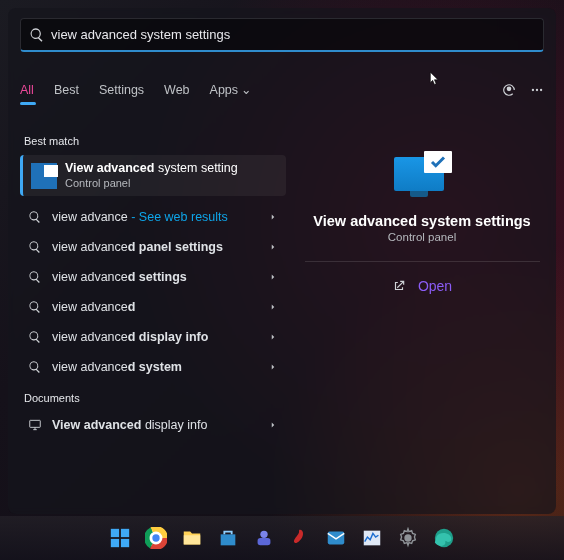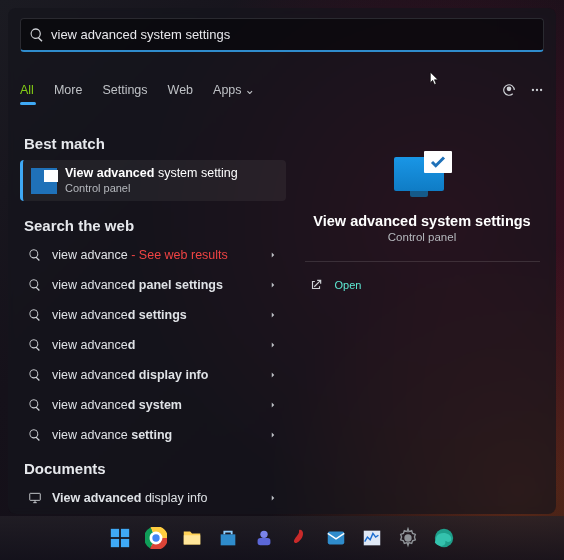--- a/index.html
+++ b/index.html
@@ -52,40 +52,40 @@
     margin-top: 12px;
     font-size: 12.5px;
     color: #bfc2c6;
   }
   .tab {
     padding: 6px 0;
     margin-right: 20px;
     cursor: default;
     position: relative;
   }
-  .tab.active { color:#84cc16; }
+  .tab.active { color:#ec4899; }
   .tab.active::after{
     content:""; position:absolute; left:0; right:0; bottom:-2px;
     height:3px; background:#3fa9f5; border-radius:3px;
     width: 16px;
   }
   .tab .chev { margin-left:3px; }
   .tabrow .spacer { flex:1; }
   .hdr-icon { width:14px; fill:#cfd2d6; margin-left:14px; }
 
   .body {
     display:flex; flex:1; min-height:0;
     margin-top: 10px;
     gap: 14px;
   }
   .left { width: 266px; display:flex; flex-direction:column; }
   .right { flex:1; display:flex; flex-direction:column; align-items:center; padding-top: 22px; }
 
   .sect-title {
-    font-size: 15px; font-weight:700;
+    font-size: 11px; font-weight:400;
     color:#e6e8ec;
     padding: 6px 4px;
     margin-top: 4px;
   }
 
   .bestrow {
     display:flex; align-items:center;
     background: rgba(255,255,255,0.055);
     border-radius:4px;
     padding: 6px 8px;
@@ -118,21 +118,21 @@
 
   .item {
     display:flex; align-items:center;
     padding: 8px 8px;
     color:#dfe2e6;
     font-size:12.5px;
     border-radius:4px;
   }
   .item .iicon{ width:14px; flex:none; fill:#cfd2d6; margin-right:10px; }
   .item .txt{ flex:1; white-space:nowrap; overflow:hidden; text-overflow:ellipsis;}
-  .item .txt .hint{ color:#ef4444;margin-top:16px; }
+  .item .txt .hint{ color:#0ea5e9;margin-top:16px; }
   .item .chv{ width:10px; fill:#bfc2c6; flex:none; }
   .item b{ font-weight:600; }
 
   
   .bigicon {
     width:60px; height:48px;
     position:relative;
     margin-top: 4px;
   }
   .bigicon .mon{
@@ -148,21 +148,21 @@
     position:absolute; right:0; top:0; width:28px; height:22px;
     background:#fff; border-radius:1px;
   }
   .bigicon .card svg{ position:absolute; left:3px; top:2px; width:22px; height:18px; }
 
   .rtitle { font-size:14.5px; font-weight:600; margin-top:14px; text-align:center;}
   .rsub { font-size:11.5px; color:#b6b9be; margin-top:2px;}
   .hr { height:1px; background:rgba(255,255,255,0.12); width: 235px; margin:18px 0 10px;}
   .openrow {
     width: 235px; display:flex; align-items:center;
-    padding: 6px 4px; font-size:11px; color:#5eead4;
+    padding: 6px 4px; font-size:14px; color:#8b5cf6;justify-content:center;
   }
   .openrow svg{ width:14px; fill:#cfd2d6; margin-right:12px;}
   .cursor {
     position:absolute; left:428px; top:68px;
     width:14px; height:20px;
   }
   .cursor svg{width:14px;height:20px;}
 
   
   .taskbar {
@@ -185,21 +185,21 @@
 <div class="panel">
   <div class="searchbar">
     <svg class="sicon" viewBox="0 0 24 24">
         <path d="M10 2a8 8 0 015.29 13.71l5 5-1.58 1.58-5-5A8 8 0 1110 2zm0 2a6 6 0 100 12 6 6 0 000-12z"></path>
       </svg>
     <input value="view advanced system settings" style="">
   </div>
 
   <div class="tabrow">
     <div class="tab active">All</div>
-    <div class="tab">More</div>
+    <div class="tab">Best</div>
     <div class="tab">Settings</div>
     <div class="tab">Web</div>
     <div class="tab"><span>Apps</span><span class="chev">⌄</span></div>
     <div class="spacer"></div>
     <svg class="hdr-icon" viewBox="0 0 24 24">
         <path d="M12 6a4 4 0 110 8 4 4 0 010-8zm8 6a8 8 0 10-2.34 5.66l1.42 1.42A10 10 0 1122 12h-2z"></path>
       </svg>
     <svg class="hdr-icon" viewBox="0 0 24 24">
         <circle cx="5" cy="12" r="2"></circle>
         <circle cx="12" cy="12" r="2"></circle>
@@ -215,21 +215,20 @@
           <span class="ck"><svg viewBox="0 0 24 24">
                 <path d="M4 12l5 5L20 6" fill="none" stroke="#1f71b8" stroke-width="4"></path>
               </svg></span>
         </div>
         <div class="lbl">
           <span><b>View advanced</b><span> system setting</span></span>
           <span class="sub">Control panel</span>
         </div>
       </div>
 
-      <div class="sect-title">Search the web</div>
       <div id="web-list">
           <div class="item">
             <svg class="iicon" viewBox="0 0 24 24">
               <path d="M10 2a8 8 0 015.29 13.71l5 5-1.58 1.58-5-5A8 8 0 1110 2zm0 2a6 6 0 100 12 6 6 0 000-12z"></path>
             </svg>
             <span class="txt">view advance<span class="hint"> - See web results</span></span>
             <svg class="chv" viewBox="0 0 24 24">
               <path d="M9 6l6 6-6 6"></path>
             </svg>
           </div>
@@ -267,29 +266,20 @@
             <span class="txt">view advance<b>d display info</b></span>
             <svg class="chv" viewBox="0 0 24 24">
               <path d="M9 6l6 6-6 6"></path>
             </svg>
           </div>
           <div class="item">
             <svg class="iicon" viewBox="0 0 24 24">
               <path d="M10 2a8 8 0 015.29 13.71l5 5-1.58 1.58-5-5A8 8 0 1110 2zm0 2a6 6 0 100 12 6 6 0 000-12z"></path>
             </svg>
             <span class="txt">view advance<b>d system</b></span>
-            <svg class="chv" viewBox="0 0 24 24">
-              <path d="M9 6l6 6-6 6"></path>
-            </svg>
-          </div>
-          <div class="item">
-            <svg class="iicon" viewBox="0 0 24 24">
-              <path d="M10 2a8 8 0 015.29 13.71l5 5-1.58 1.58-5-5A8 8 0 1110 2zm0 2a6 6 0 100 12 6 6 0 000-12z"></path>
-            </svg>
-            <span class="txt">view advance <b>setting</b></span>
             <svg class="chv" viewBox="0 0 24 24">
               <path d="M9 6l6 6-6 6"></path>
             </svg>
           </div>
         </div>
 
       <div class="sect-title">Documents</div>
       <div id="settings-list">
           <div class="item">
             <svg class="iicon" viewBox="0 0 24 24">

